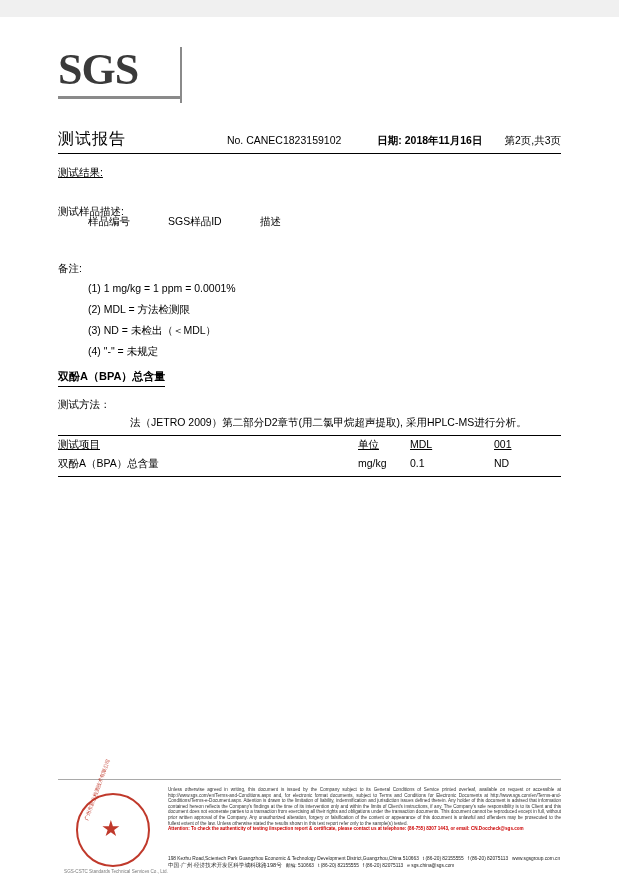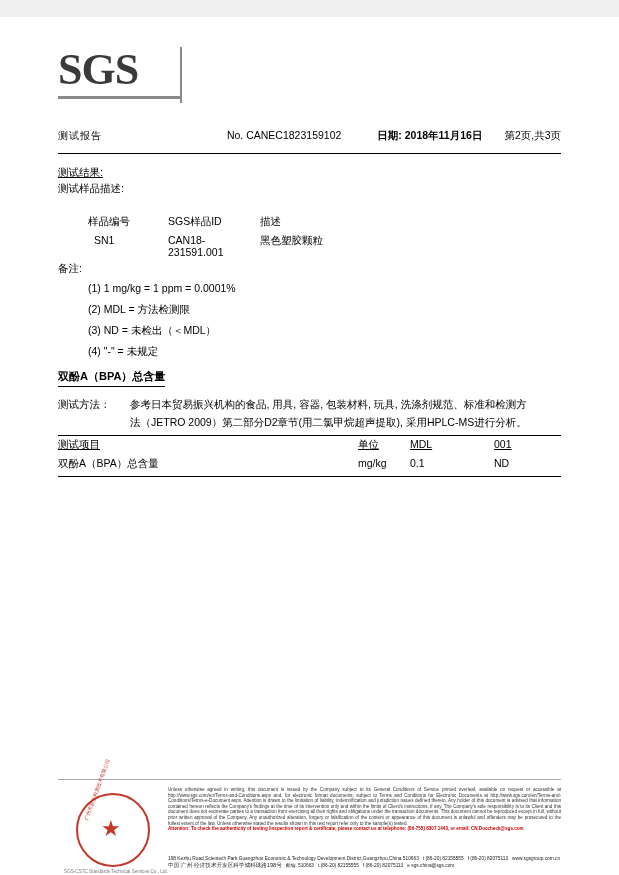--- a/index.html
+++ b/index.html
@@ -50,21 +50,21 @@
   
   .title-row {
     position: absolute;
     left: 58px;
     top: 112px;
     width: 503px;
     display: flex;
     align-items: baseline;
   }
   .doc-title {
-    font-size: 10px;
+    font-size: 16px;
     font-weight: normal;
     letter-spacing: 1px;
   }
   .doc-meta {
     margin-left: auto;
     display: flex;
     align-items: baseline;
     font-size: 10.5px;
   }
   .doc-meta span { white-space: nowrap; }
@@ -264,43 +264,37 @@
         <span>日期:</span>
         <span>2018年11月16日</span>
       </span>
       <span>第2页,共3页</span>
     </div>
   </div>
   <div class="hr-main"></div>
 
   <div class="t" style="left:58px; top:148px;text-decoration:underline;">测试结果:</div>
 
-  <div class="t" style="left:58px; top:164px;">测试样品描述:</div>
+  <div class="t" style="left:58px; top:187px;">测试样品描述:</div>
 
   <div class="sample-head">
     <div class="c1">样品编号</div>
     <div class="c2">SGS样品ID</div>
     <div class="c3">描述</div>
-  </div>
-  <div class="sample-row">
-    <div class="c1">SN1</div>
-    <div class="c2">CAN18-231591.001</div>
-    <div class="c3">黑色塑胶颗粒</div>
   </div>
 
   <div class="t" style="left:58px; top:244px;">备注:</div>
   <div class="t" style="left:88px; top:264px;">(1) 1 mg/kg = 1 ppm = 0.0001%</div>
   <div class="t" style="left:88px; top:285px;">(2) MDL = 方法检测限</div>
   <div class="t" style="left:88px; top:306px;">(3) ND = 未检出（＜MDL）</div>
   <div class="t" style="left:88px; top:327px;">(4) "-" = 未规定</div>
 
   <div class="sec-head">双酚A（BPA）总含量</div>
 
   <div class="t" style="left:58px; top:380px;">测试方法：</div>
-  <div class="t" style="left:130px; top:380px;">参考日本贸易振兴机构的食品, 用具, 容器, 包装材料, 玩具, 洗涤剂规范、标准和检测方</div>
   <div class="t" style="left:130px; top:398px;">法（JETRO 2009）第二部分D2章节(用二氯甲烷超声提取), 采用HPLC-MS进行分析。</div>
 
   <div class="res-rule" style="top:418px;"></div>
   <div class="res-head">
     <span class="col-item u">测试项目</span>
     <span class="col-unit u">单位</span>
     <span class="col-mdl u">MDL</span>
     <span class="col-001 u">001</span>
   </div>
   <div class="res-row">

